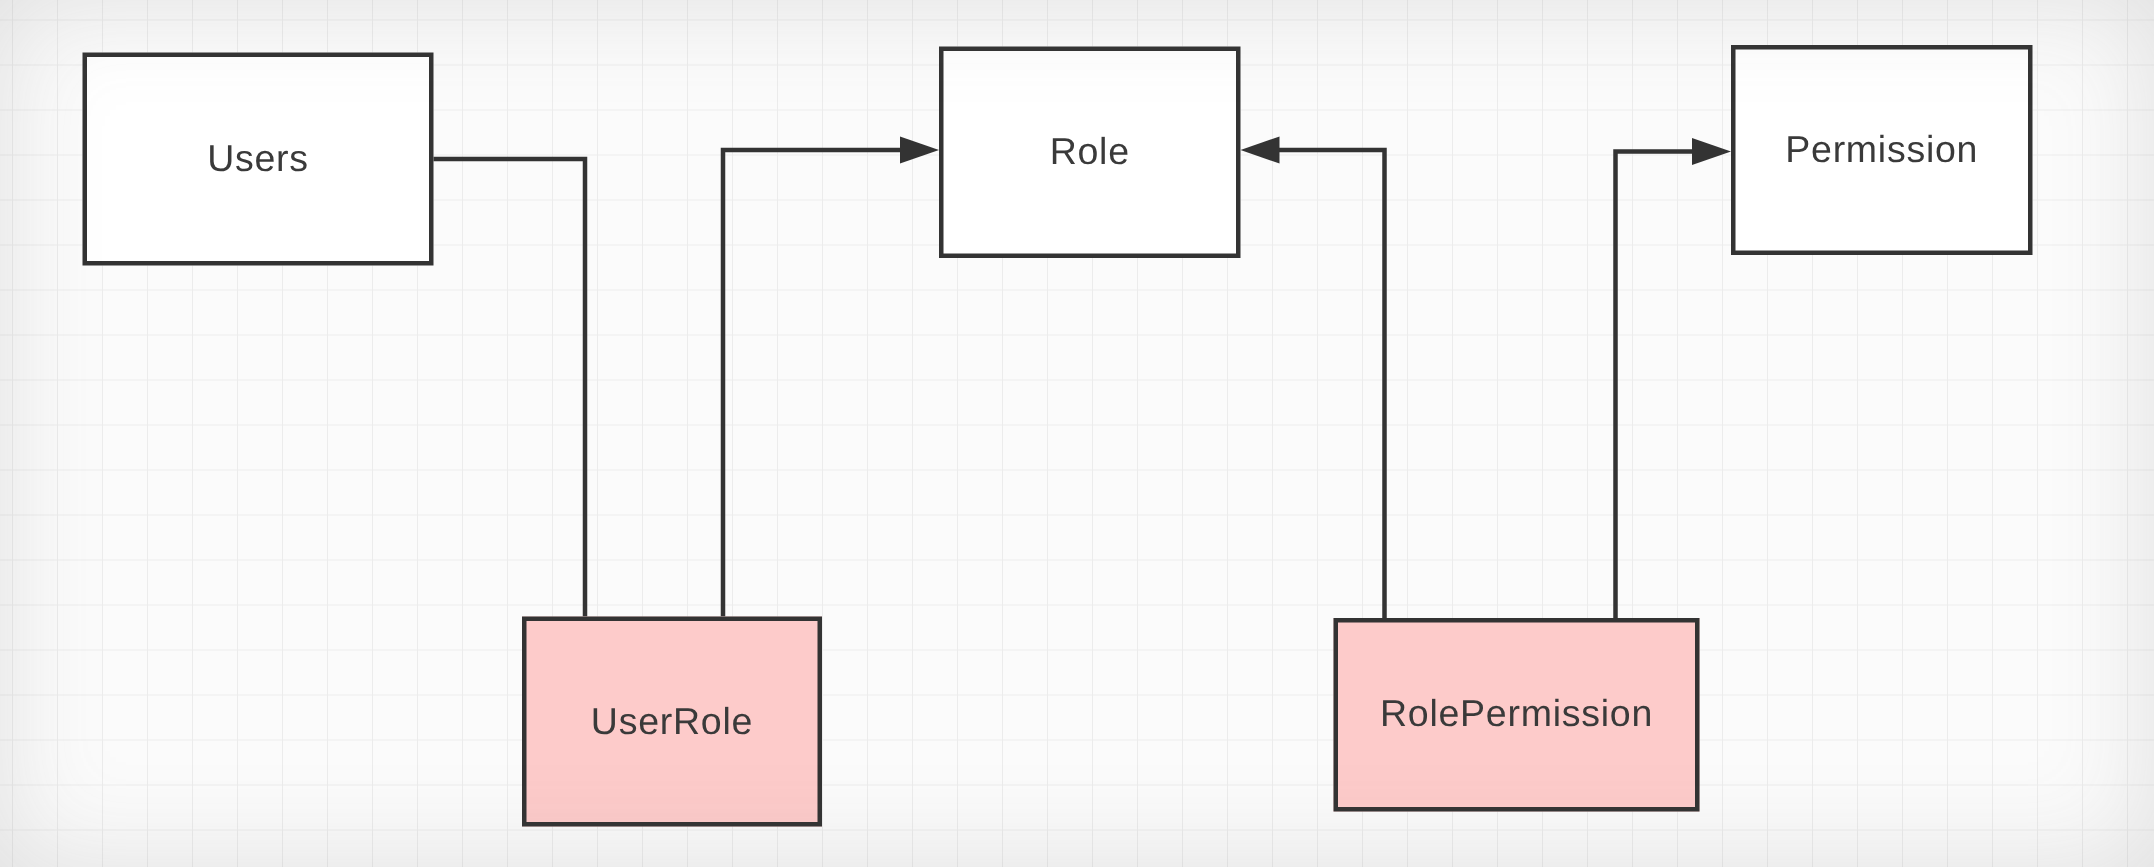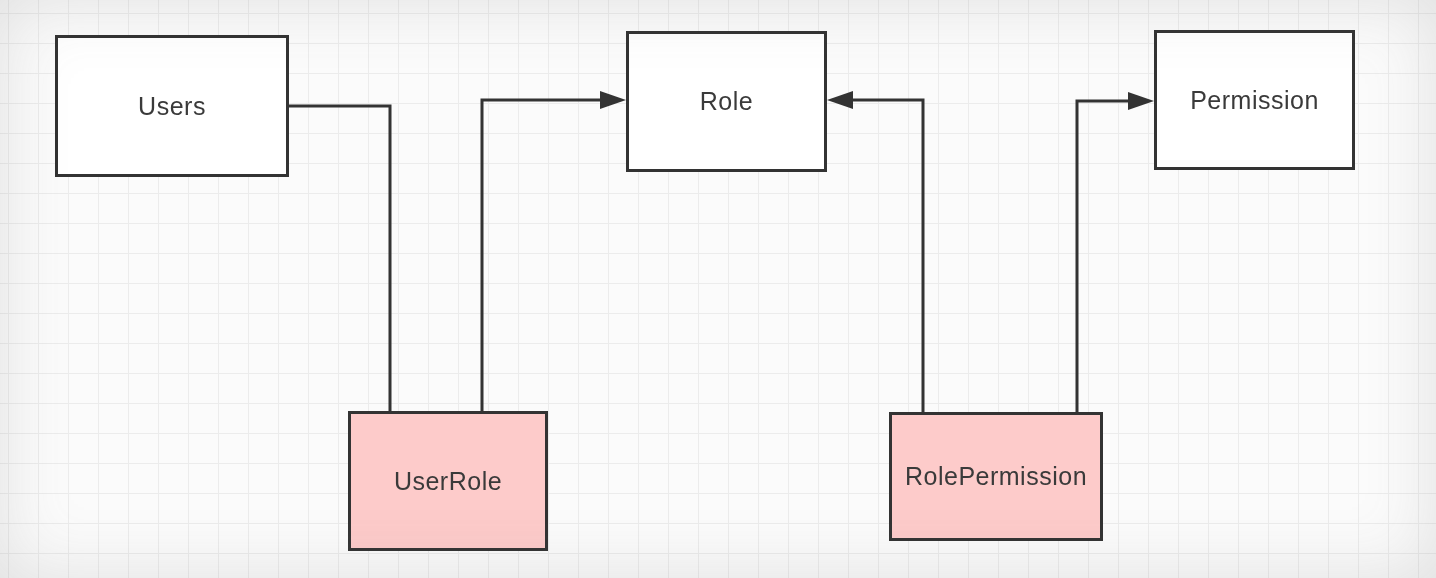--- a/index.html
+++ b/index.html
@@ -58,21 +58,21 @@
     color: var(--text);
     letter-spacing: 0.5px;
   }
   .node.entity { background: var(--entity-fill); }
   .node.join   { background: var(--join-fill); }
 
   .node-users          { left: 55px;   top: 35px;  width: 234px; height: 142px; }
   .node-role           { left: 626px;  top: 31px;  width: 201px; height: 141px; }
   .node-permission     { left: 1154px; top: 30px;  width: 201px; height: 140px; }
   .node-userrole       { left: 348px;  top: 411px; width: 200px; height: 140px; }
-  .node-rolepermission { left: 889px;  top: 412px; width: 214px; height: 129px; }
+  .node-rolepermission { left: 889px;  top: 412px; width: 244px; height: 129px; }
 </style>
 </head>
 <body>
 
 <div class="canvas">
 
   <svg class="connectors" viewBox="0 0 1436 578">
 
     <g>
       <polyline class="edge-line" points="390,411 390,106 281,106"></polyline>

